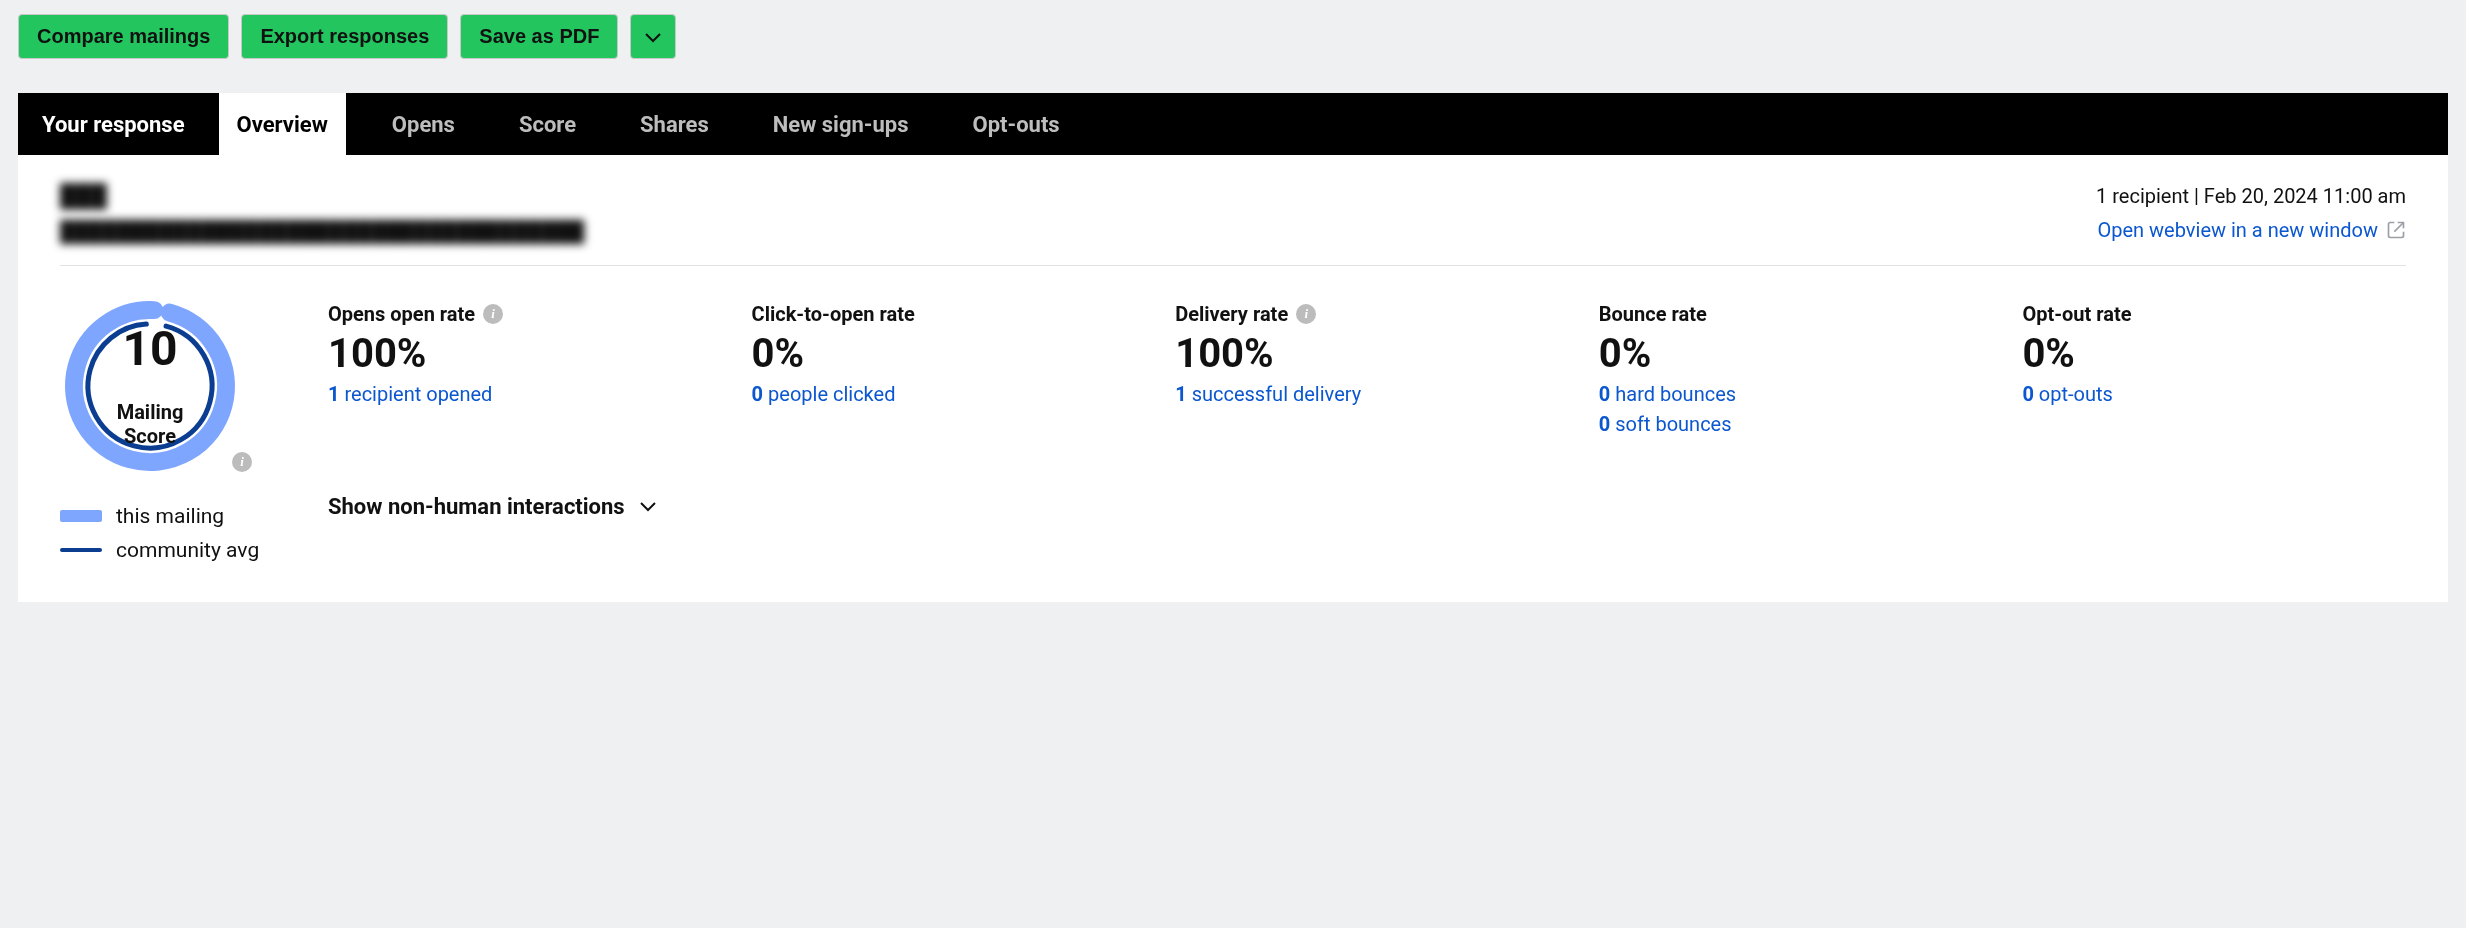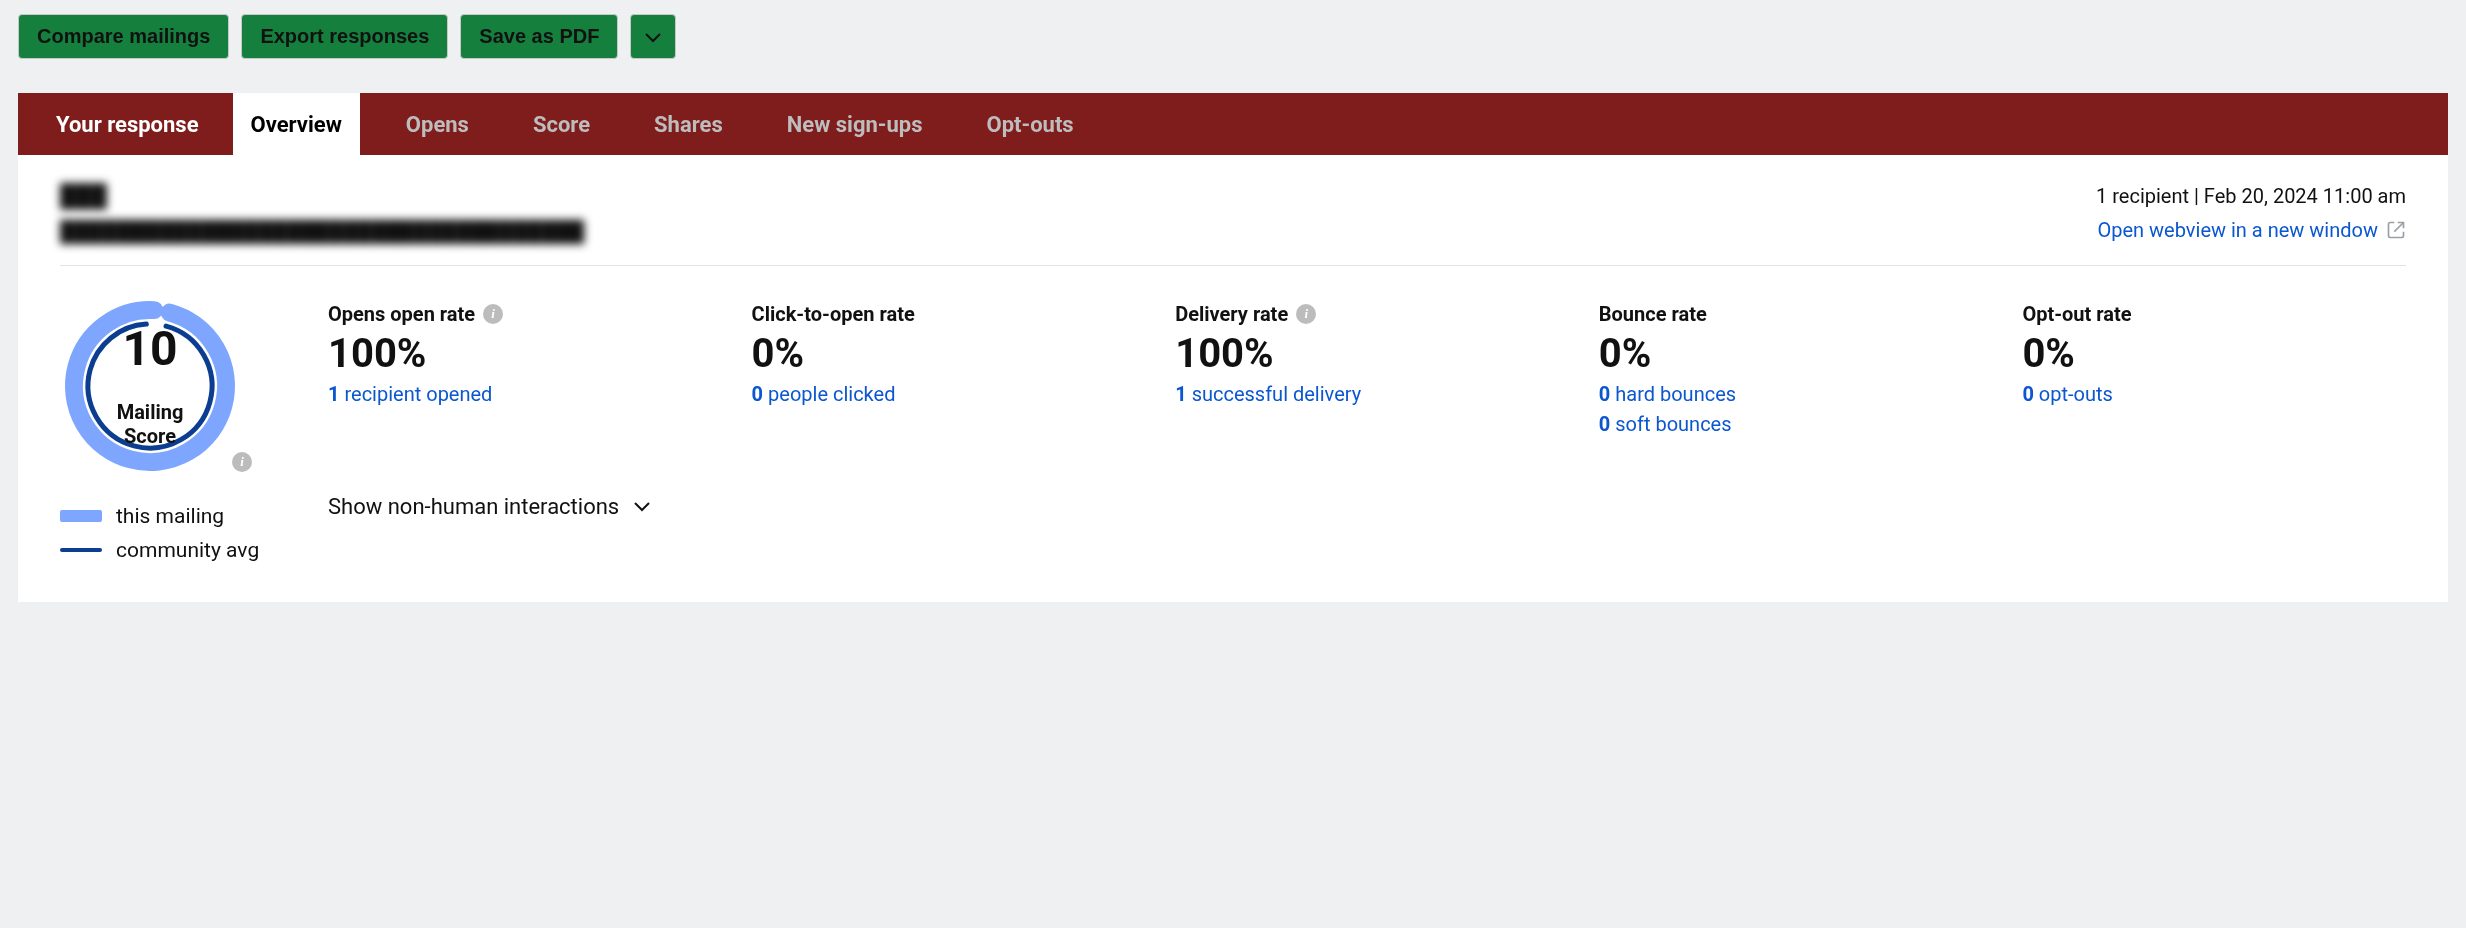--- a/index.html
+++ b/index.html
@@ -3,25 +3,25 @@
   <meta charset="utf-8">
   <style>
     * { margin: 0; padding: 0; box-sizing: border-box; }
     body { font-family: -apple-system, BlinkMacSystemFont, "Segoe UI", Roboto, Helvetica, Arial, sans-serif; background: #eef0f2; color: #111; }
     .page { padding: 14px 18px; }
     .header-row { display: flex; justify-content: space-between; align-items: flex-start; }
     .title-block { display: flex; flex-direction: column; gap: 12px; }
     .page-title { font-size: 30px; font-weight: 700; filter: blur(4px); letter-spacing: 1px; }
     .response-as-of { font-size: 22px; color: #222; font-weight: 400; margin-top: 6px; }
     .actions { display: flex; gap: 12px; }
-    .btn { background: #15803d; border: 1px solid #c8c8c8; border-radius: 4px; padding: 10px 18px; font-size: 20px; font-weight: 700; cursor: pointer; color: #111; }
+    .btn { background: #22c55e; border: 1px solid #c8c8c8; border-radius: 4px; padding: 10px 18px; font-size: 20px; font-weight: 700; cursor: pointer; color: #111; }
     .btn-caret { padding: 10px 14px; display: flex; align-items: center; }
 
     .panel { margin-top: 34px; background: #fff; border-radius: 0; overflow: hidden; }
-    .tabs { background: #7f1d1d; display: flex; align-items: center; padding: 0 32px; gap: 28px; height: 62px; }
+    .tabs { background: #000000; display: flex; align-items: center; padding: 0 18px; gap: 28px; height: 62px; }
     .tab-label-static { color: #fff; font-weight: 700; font-size: 22px; padding: 0 6px; }
     .tab { color: #bdbdbd; font-weight: 700; font-size: 22px; padding: 0 18px; height: 62px; display: flex; align-items: center; cursor: pointer; }
     .tab.active { background: #fff; color: #000; }
 
     .content { padding: 28px 42px 40px 42px; }
     .mail-header { display: flex; justify-content: space-between; align-items: center; border-bottom: 1px solid #e2e2e2; padding-bottom: 22px; margin-bottom: 30px; }
     .mail-left { display: flex; flex-direction: column; gap: 10px; }
     .mail-subject { font-size: 22px; font-weight: 700; filter: blur(4px); }
     .mail-from { font-size: 20px; filter: blur(4px); }
     .mail-right { text-align: right; display: flex; flex-direction: column; gap: 10px; align-items: flex-end; }
@@ -43,21 +43,21 @@
 
     .stats-grid { flex: 1; display: grid; grid-template-columns: repeat(5, 1fr); gap: 28px 40px; padding-top: 6px; }
     .stat { display: flex; flex-direction: column; gap: 6px; }
     .stat-title { font-size: 20px; font-weight: 700; color: #111; display: flex; align-items: center; gap: 8px; }
     .stat-value { font-size: 40px; font-weight: 700; color: #111; line-height: 1.1; }
     .stat-link { font-size: 20px; color: #0b57d0; text-decoration: none; }
     .stat-link .num { font-weight: 700; }
 
     .info-icon { width: 20px; height: 20px; border-radius: 50%; background: #bcbcbc; display: inline-flex; align-items: center; justify-content: center; color: #fff; font-size: 13px; font-weight: 700; font-style: italic; font-family: Georgia, serif; }
 
-    .show-nonhuman { margin-top: 58px; font-size: 22px; font-weight: 400; display: inline-flex; align-items: center; gap: 14px; cursor: pointer; }
+    .show-nonhuman { margin-top: 58px; font-size: 22px; font-weight: 700; display: inline-flex; align-items: center; gap: 14px; cursor: pointer; }
 
     .ext-icon svg, .chevron-icon svg { display: block; }
   </style>
 </head>
 <body>
 
 <div class="page">
   <div class="header-row">
     <div class="actions">
       <button class="btn">Compare mailings</button>

